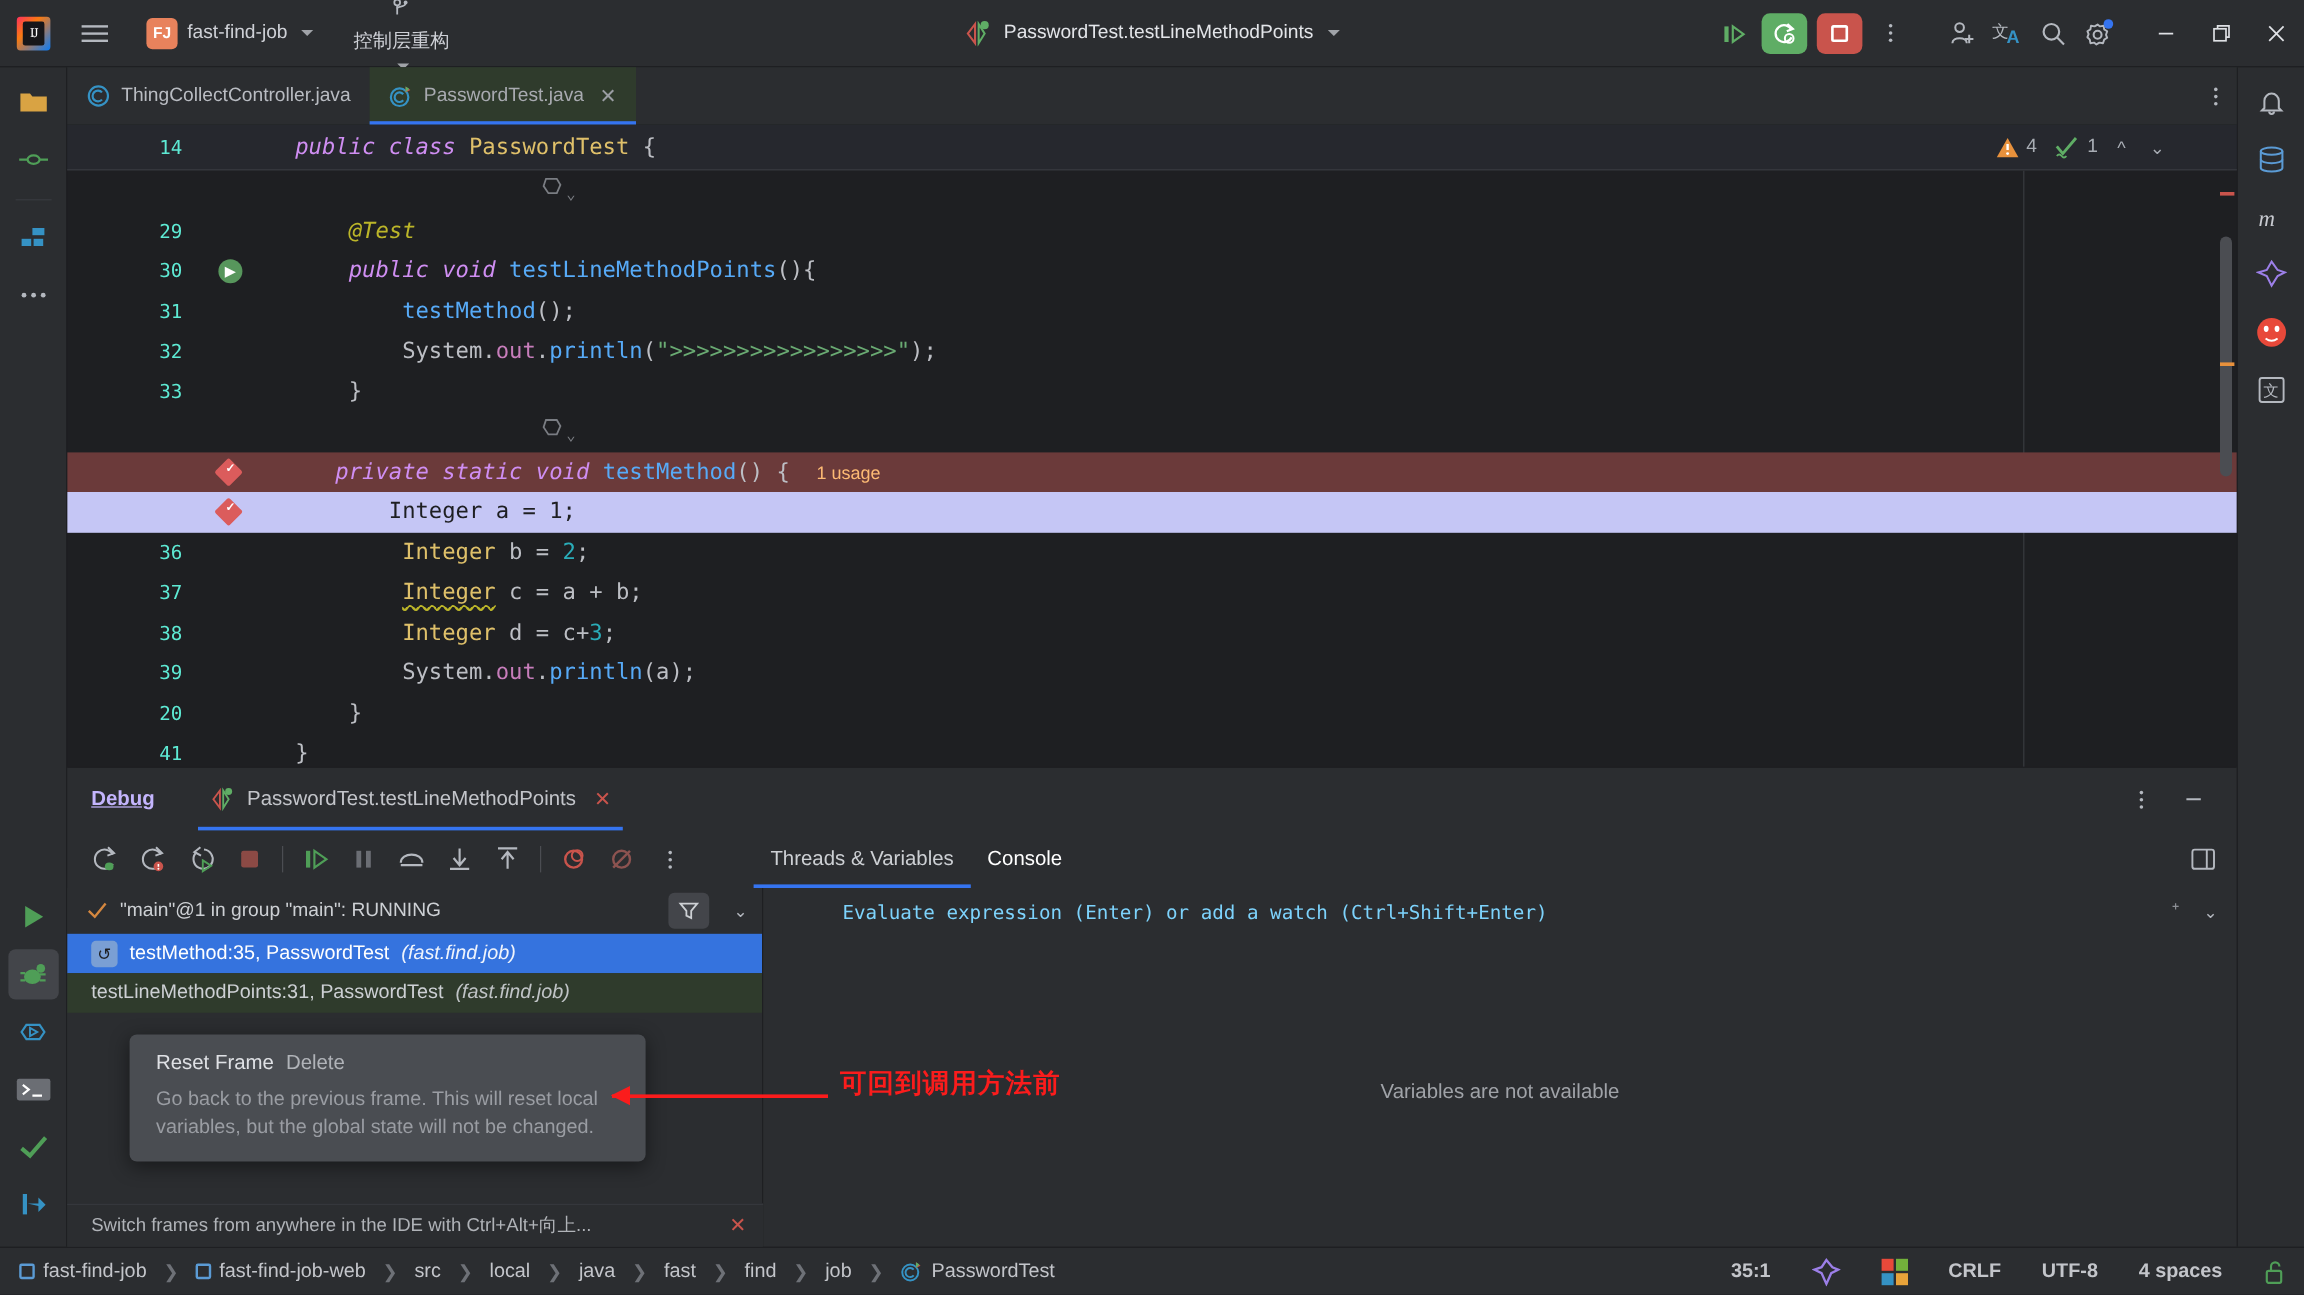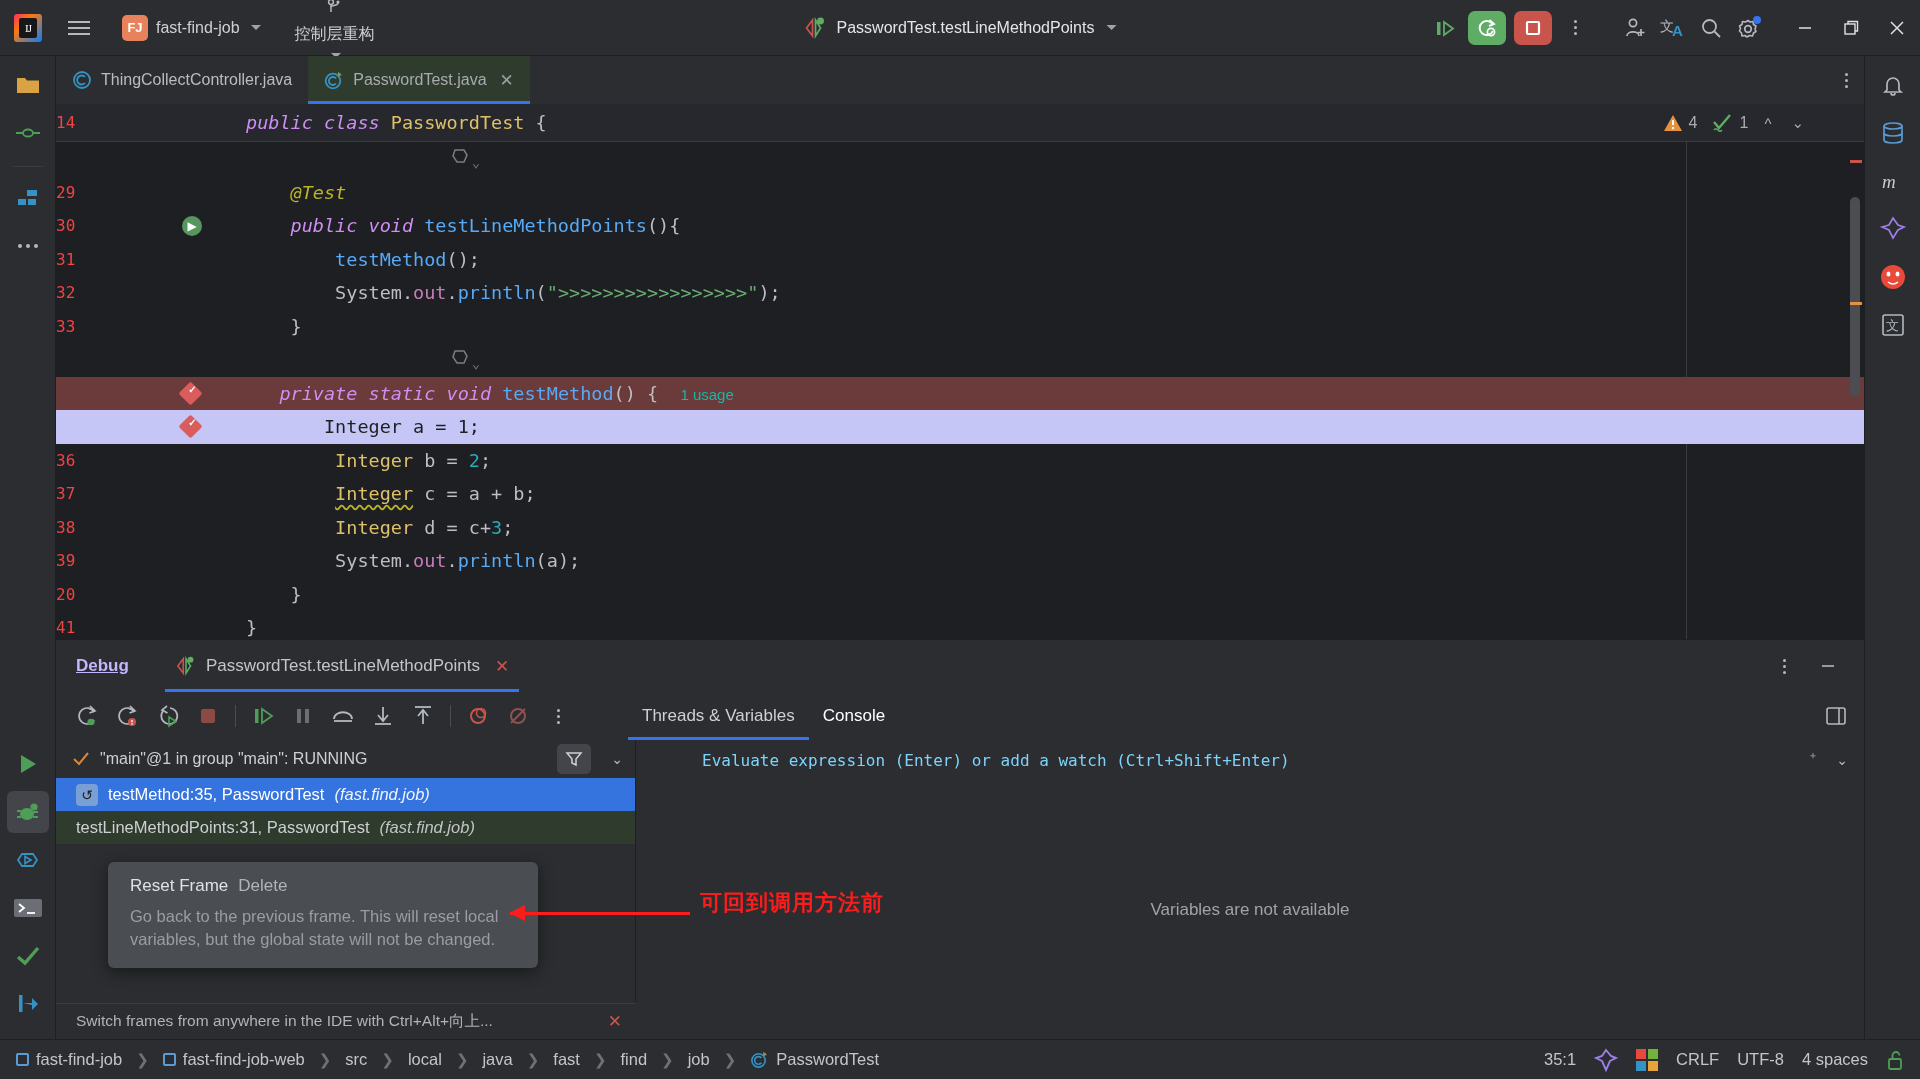--- a/index.html
+++ b/index.html
@@ -60,37 +60,37 @@
   .etab.active::after { content: ""; position: absolute; left: 0; right: 0; bottom: 0; height: 3px; background: #3574f0; }
   .etab-close { margin-left: 4px; color: #9a9da3; font-size: 17px; line-height: 1; }
   .tabs-kebab { margin-left: auto; display:flex; align-items:center; padding: 0 16px; }
 
   
   .editor-wrap { flex: 1; position: relative; min-height: 0; display: flex; flex-direction: column; background: #1e1f22; }
   .sticky-line { height: 38px; background: #26282e; display: flex; align-items: center; border-bottom: 1px solid #393b40; position: relative; flex: 0 0 38px;}
   .inspect-widget { position: absolute; right: 60px; top: 0; height: 38px; display:flex; align-items:center; gap: 6px; font-size: 16px; }
   .code-area { flex: 1; position: relative; overflow: hidden; }
   .coderow { height: 33.5px; display: flex; align-items: center; position: relative; }
-  .gutter-num { width: 110px; text-align: left; padding-right: 14px; color: #ef4444; font-size: 16px;
+  .gutter-num { width: 110px; text-align: right; padding-right: 14px; color: #5eead4; font-size: 16px;
     font-family: "DejaVu Sans Mono", monospace; flex: 0 0 110px; }
   .gutter-icon { width: 80px; flex: 0 0 80px; display: flex; align-items: center; justify-content: flex-start; padding-left: 16px; }
   .code-txt { font-family: "DejaVu Sans Mono", monospace; font-size: 18.5px; white-space: pre; color: #bcbec4; }
   .row-bp { background: #6b3a3a; }
   .row-exec { background: #c5c6f5; }
   .row-exec .code-txt { color: #1e1f22; }
   .row-exec .gutter-num { color: #6e7177; }
   .kw { color: #cf8ef2; font-style: italic; }
   .cls { color: #dfc06a; }
   .mth { color: #57aaf7; }
   .fld { color: #c77dbb; }
   .str { color: #6aab73; }
   .num { color: #2aacb8; }
   .pln { color: #bcbec4; }
   .anno { color: #bbb529; }
-  .inlay { color: #14b8a6; font-size: 15px; font-family: "Liberation Sans", sans-serif; }
+  .inlay { color: #fdba74; font-size: 15px; font-family: "Liberation Sans", sans-serif; }
   .squiggle { text-decoration: underline wavy #bbb529; text-underline-offset: 4px; }
   .bp-diamond { width: 17px; height: 17px; background: #db5c5c; transform: rotate(45deg); border-radius: 2px; position: relative; }
   .bp-diamond::after { content: "✓"; position: absolute; transform: rotate(-45deg); color: #fff; font-size: 10px; left: 3px; top: -1px; font-weight: bold; }
   .run-gutter { width: 20px; height: 20px; border-radius: 50%; background: #57965c; display:flex; align-items:center; justify-content:center; color:#fff; font-size:12px; }
   .vsep { position: absolute; top: 0; bottom: 0; width: 1px; background: #393b40; }
   .scroll-track { position: absolute; right: 4px; width: 10px; background: #4b4d52; border-radius: 5px; }
   .mark-stripe { position: absolute; right: 2px; width: 12px; height: 3px; }
 
   
   .debugpanel { flex: 0 0 400px; background: #2b2d30; display: flex; flex-direction: column; border-top: 1px solid #1e1f22; }
@@ -138,21 +138,21 @@
       font-family: "Liberation Sans", sans-serif; z-index: 50; letter-spacing: 1px; }
   .arrow { position: absolute; left: 510px; top: 912px; width: 180px; height: 3px; background: #fb1c1c; z-index: 50; }
   .arrow::before { content: ""; position: absolute; left: -1px; top: -7px; width: 0; height: 0;
       border-top: 8px solid transparent; border-bottom: 8px solid transparent; border-right: 16px solid #fb1c1c; }
 
   
   .statusbar { height: 40px; background: #2b2d30; display: flex; align-items: center; flex: 0 0 40px; padding: 0 14px 0 16px; border-top: 1px solid #1e1f22;}
   .crumb { display: flex; align-items: center; gap: 7px; font-size: 16.5px; color: #c3c5ca; cursor: pointer; }
   .crumb-sep { color: #6e7177; margin: 0 7px; font-size: 15px; }
   .sq-blue { width: 13px; height: 13px; border: 2px solid #5b9bd5; border-radius: 2px; display:inline-block;}
-  .sb-right { margin-left: auto; display: flex; align-items: center; gap: 18px; font-size: 16.5px; color: #c3c5ca; }
+  .sb-right { margin-left: auto; display: flex; align-items: center; gap: 34px; font-size: 16.5px; color: #c3c5ca; font-weight: bold; }
   .sb-item { cursor: pointer; }
   .msgrid { display: grid; grid-template-columns: 10px 10px; grid-template-rows: 10px 10px; gap: 2px; }
   .msgrid i { display:block; width: 10px; height: 10px; }
 </style>
 </head>
 <body>
 
 <div class="app">
 
   <div class="titlebar">

